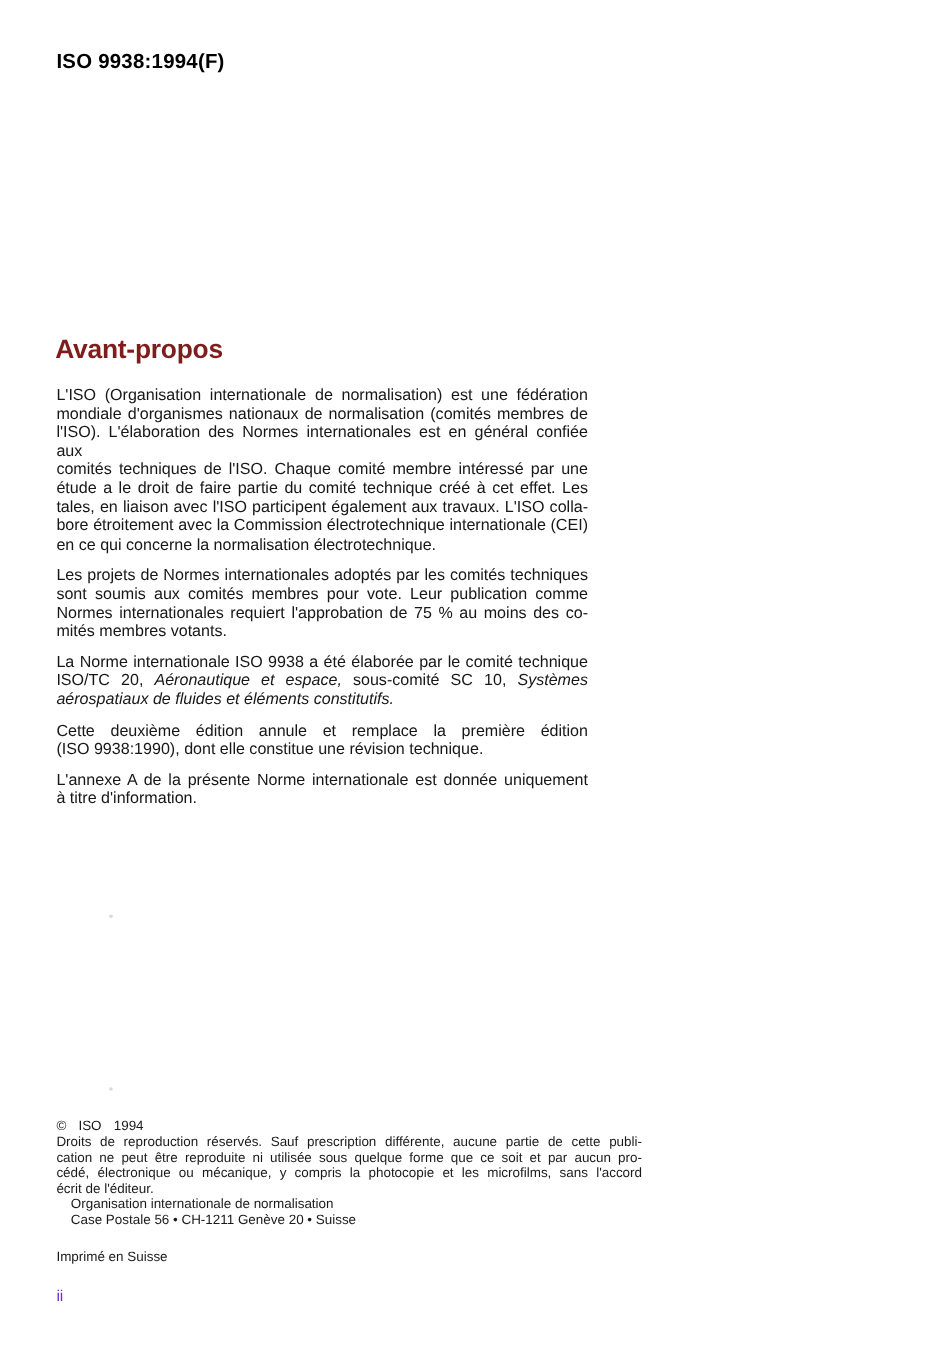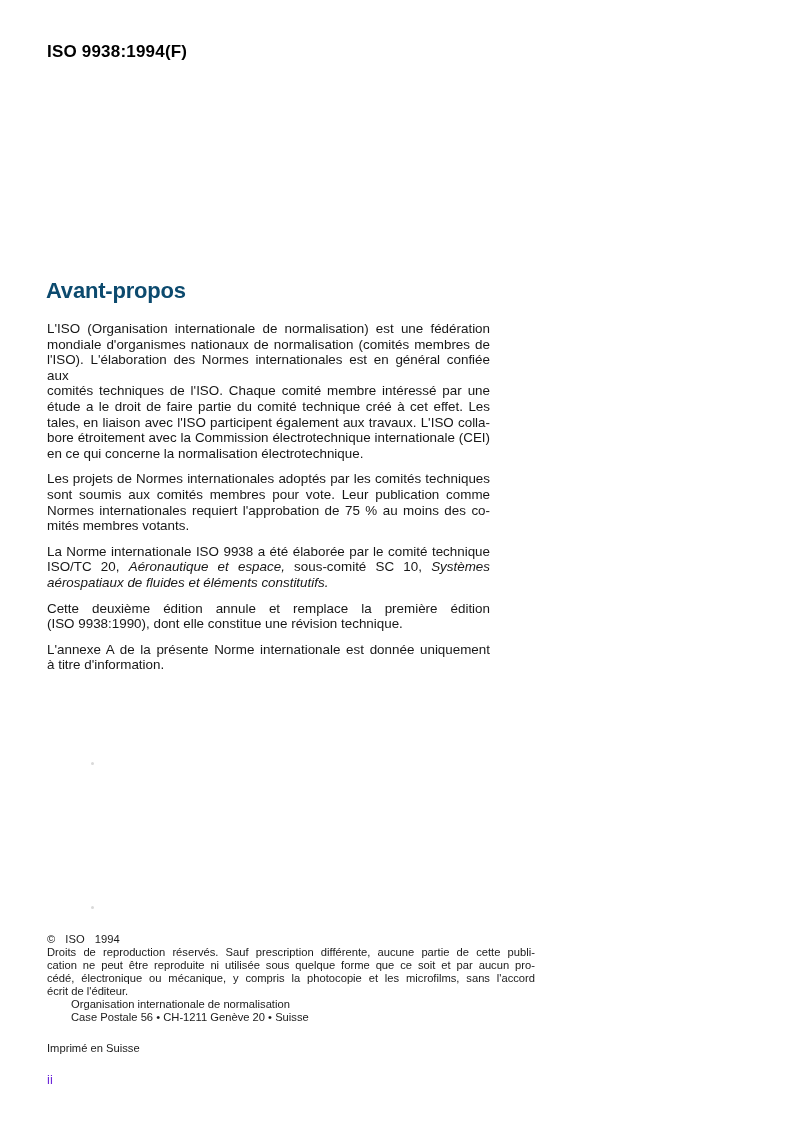--- a/index.html
+++ b/index.html
@@ -11,38 +11,38 @@
     color:#161616;
     overflow:hidden;
   }
   .doc-number {
     position:absolute; left:47px; top:43px;
     font-size:17px; font-weight:bold; color:#000;
     letter-spacing:0.2px; line-height:1;
   }
   .title {
     position:absolute; left:46px; top:280px;
-    font-size:22px; font-weight:bold; color:#0c4a6e;
+    font-size:22px; font-weight:bold; color:#7f1d1d;
     line-height:1; letter-spacing:-0.2px;
   }
   .body-text {
     position:absolute; left:47px; top:321px; width:443px;
     font-size:13.4px; line-height:15.6px;
     color:#171717;
   }
   .para { margin:0 0 10px 0; }
   .justify .line { text-align:justify; text-align-last:justify; }
   .justify .line.last { text-align-last:left; }
   .it { font-style:italic; }
   .footer {
     position:absolute; left:47px; top:933px; width:488px;
     font-size:11.2px; line-height:13px; color:#1a1a1a;
   }
   .c-line { word-spacing:7px; }
-  .publisher { margin-left:24px; }
+  .publisher { margin-left:12px; }
   .printed { margin-top:18px; }
   .pagenum {
     position:absolute; left:47px; top:1073px;
     font-size:13px; line-height:1; color:#6d28d9;
   }
   .speck { position:absolute; width:3px; height:3px; background:#d9d9d9; border-radius:50%; }
   .speck1 { left:91px; top:762px; }
   .speck2 { left:91px; top:906px; }
 </style>
 </head>

